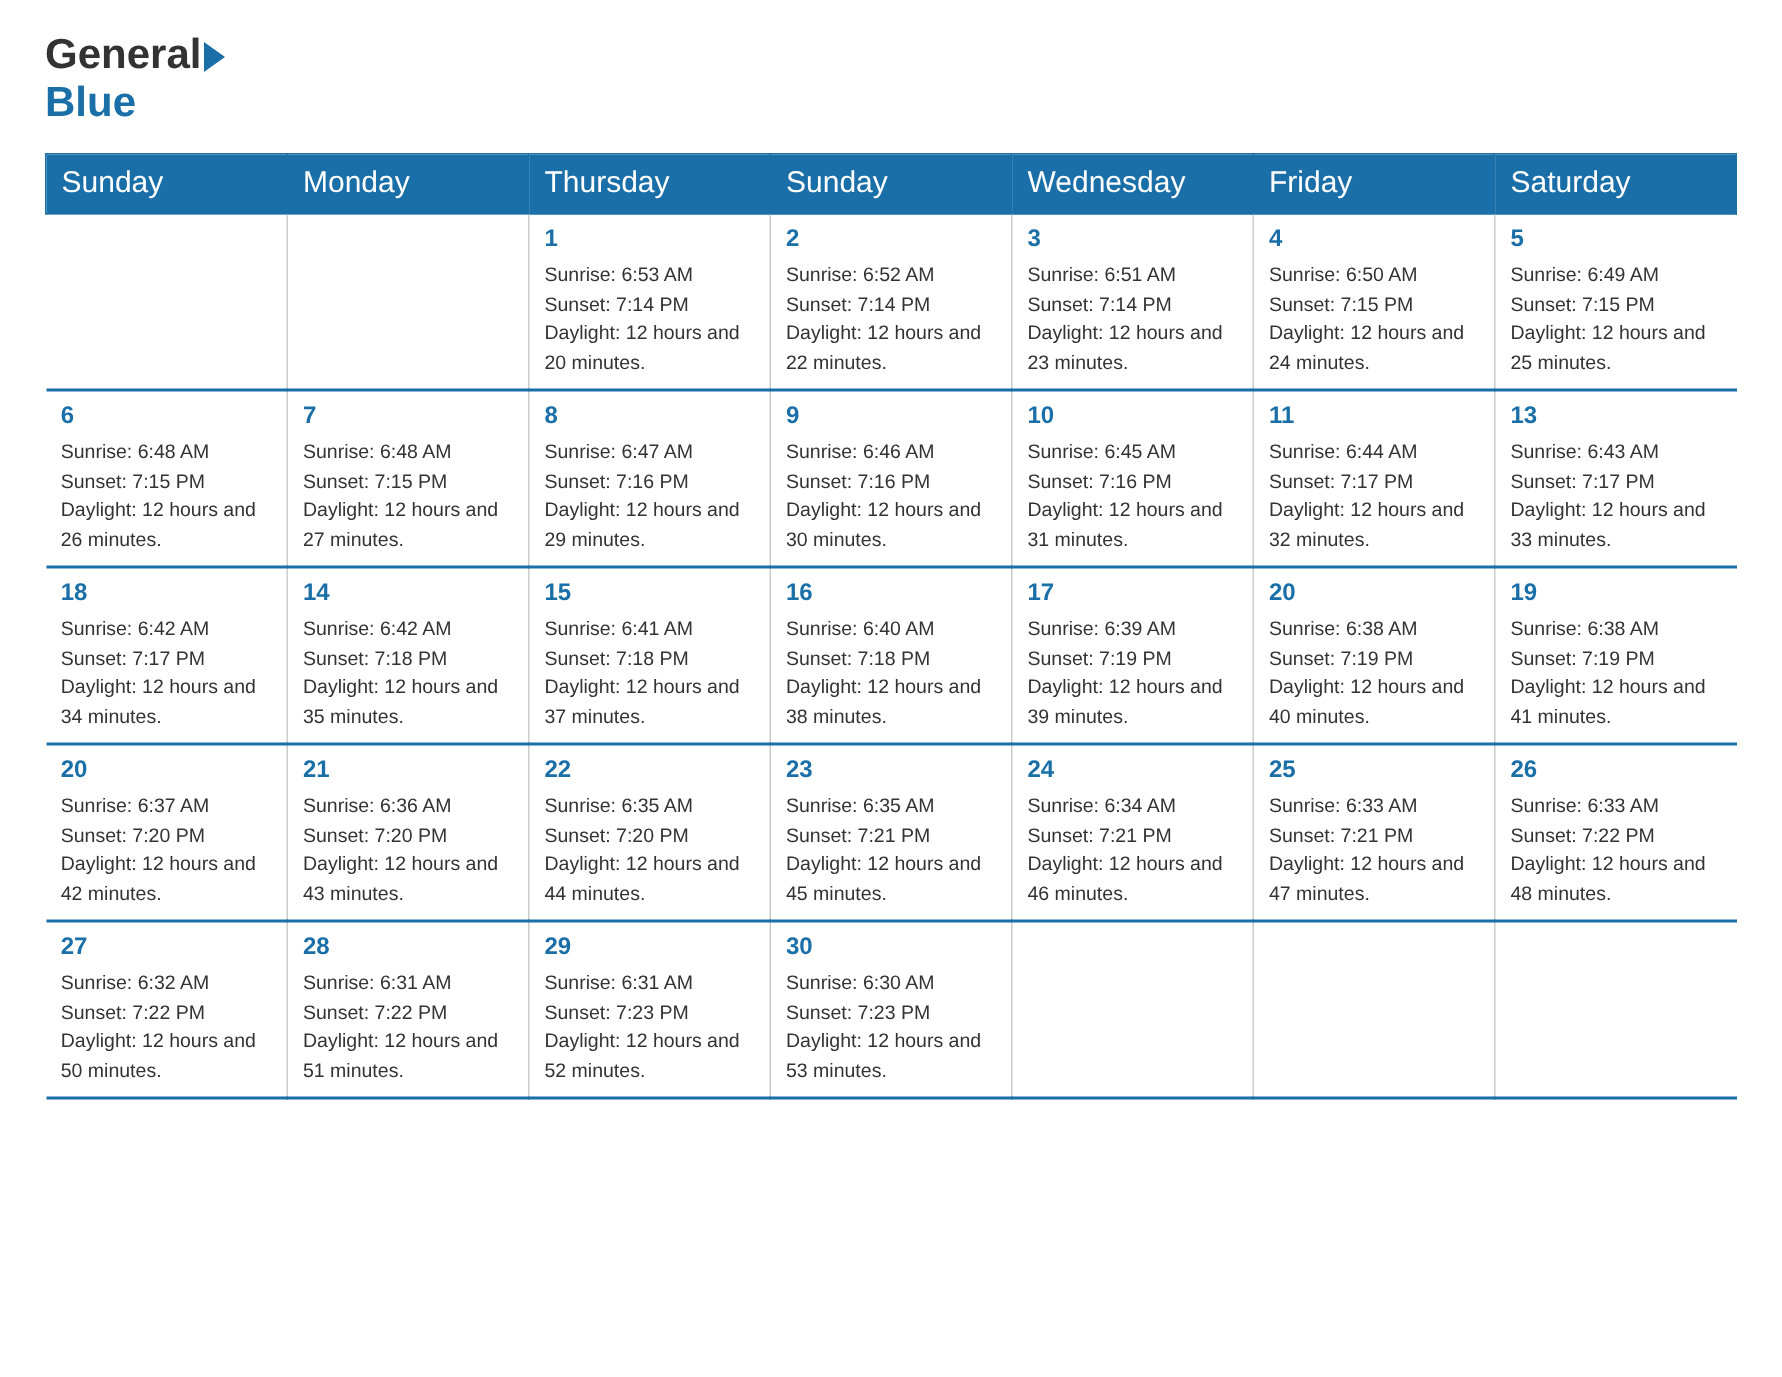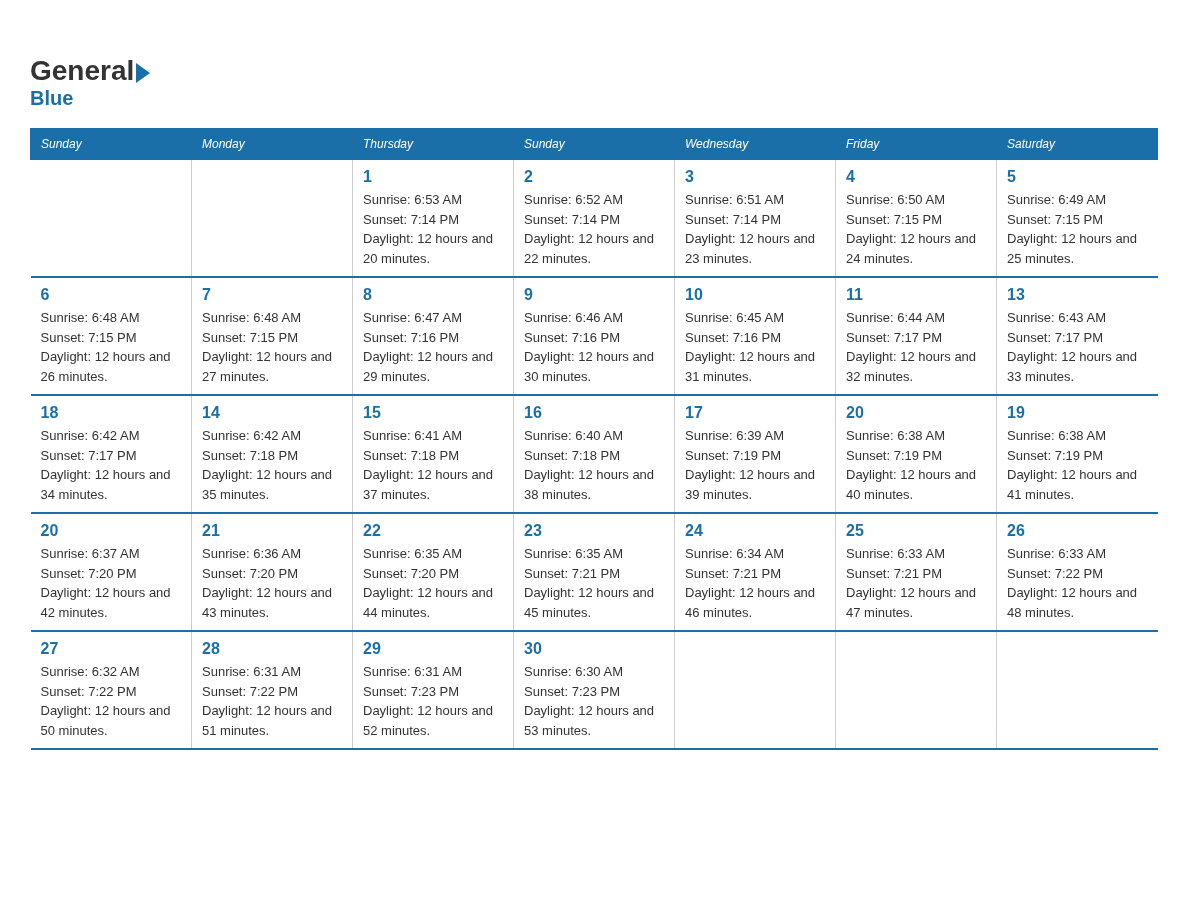--- a/index.html
+++ b/index.html
@@ -15,38 +15,37 @@
       justify-content: space-between;
       align-items: flex-start;
       margin-bottom: 18px;
     }
     .logo-text-general {
       font-size: 28px;
       font-weight: bold;
       color: #333;
     }
     .logo-text-blue {
-      font-size: 20px;
+      font-size: 28px;
       font-weight: bold;
       color: #1a6fa8;
     }
     .logo-arrow {
       width: 0;
       height: 0;
       border-left: 14px solid #1a6fa8;
       border-top: 10px solid transparent;
       border-bottom: 10px solid transparent;
       margin-left: 2px;
       margin-top: 4px;
     }
     .logo-wrapper {
       display: flex;
       flex-direction: column;
       align-items: flex-start;
-      margin-top: 35px;
     }
     .logo-row {
       display: flex;
       align-items: center;
     }
     .title-block {
       text-align: right;
     }
     .title-block h1 {
       font-size: 52px;
@@ -62,26 +61,25 @@
     }
     .calendar {
       width: 100%;
       border-collapse: collapse;
     }
     .calendar thead tr {
       background-color: #1a6fa8;
     }
     .calendar thead th {
       color: #fff;
-      font-size: 12px;
+      font-size: 20px;
       font-weight: normal;
       padding: 8px 10px;
       text-align: left;
       border: 1px solid #1a6fa8;
-      font-style: italic;
     }
     .calendar tbody tr {
       border-bottom: 2px solid #1a6fa8;
     }
     .calendar tbody td {
       vertical-align: top;
       padding: 8px 10px;
       font-size: 13px;
       color: #333;
       border-right: 1px solid #ccc;

